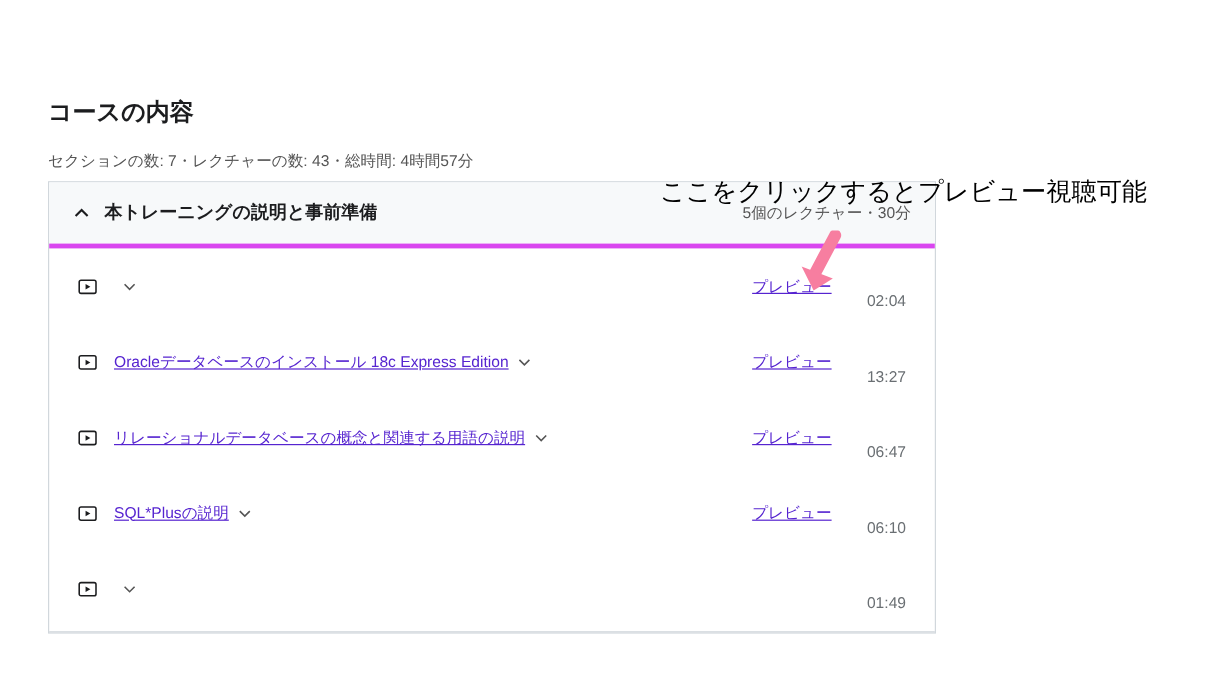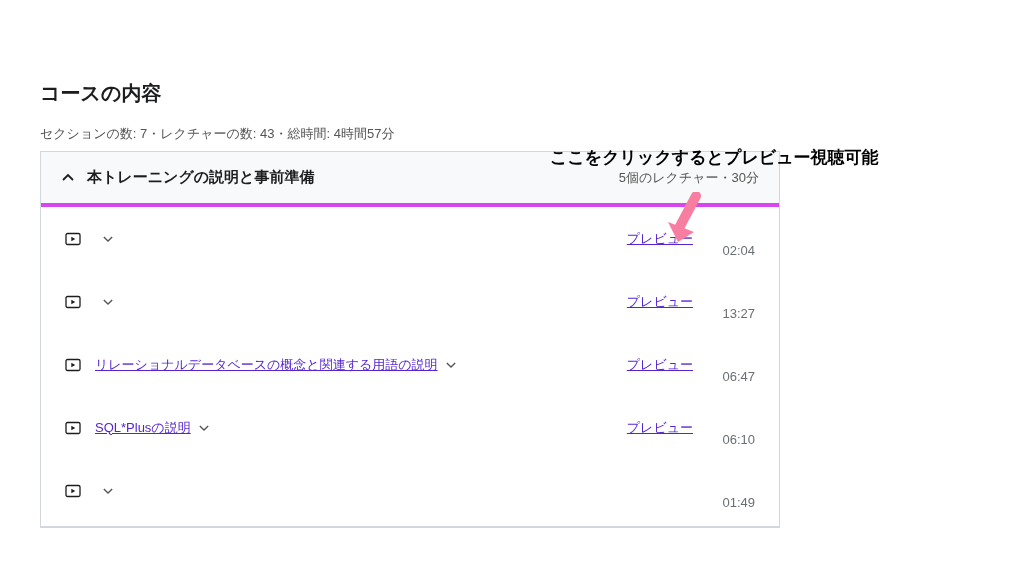--- a/index.html
+++ b/index.html
@@ -110,22 +110,22 @@
     font-size: 13px;
     color: #6a6f73;
     min-width: 44px;
     text-align: right;
     margin-top: 24px;
   }
   .annotation {
     position: absolute;
     top: 146px;
     left: 550px;
-    font-size: 17px;
-    font-weight: 700;
+    font-size: 21px;
+    font-weight: 400;
     color: #000;
     white-space: nowrap;
   }
   .arrow-wrap {
     position: absolute;
     top: 192px;
     left: 666px;
     width: 40px;
     height: 60px;
     pointer-events: none;
@@ -172,20 +172,21 @@
         <span class="duration">02:04</span>
       </div>
 
       <div class="lecture-row">
         <span class="play-icon">
           <svg viewBox="0 0 16 16" width="16" height="16">
               <rect x="1" y="2.5" width="14" height="11" rx="1.5" fill="none" stroke="#1c1d1f" stroke-width="1.3"></rect>
               <path d="M6.3 5.7 L10.3 8 L6.3 10.3 Z" fill="#1c1d1f"></path>
             </svg>
         </span>
+        <span class="lecture-title link">Oracleデータベースのインストール 18c Express Edition</span>
         <span class="exp-icon">
           <svg viewBox="0 0 12 12" width="10" height="10">
               <path d="M1 3.5 L6 8.5 L11 3.5" fill="none" stroke="#555" stroke-width="1.6"></path>
             </svg>
         </span>
         <span class="spacer"></span>
         <span class="preview-link">プレビュー</span>
         <span class="duration">13:27</span>
       </div>
 

